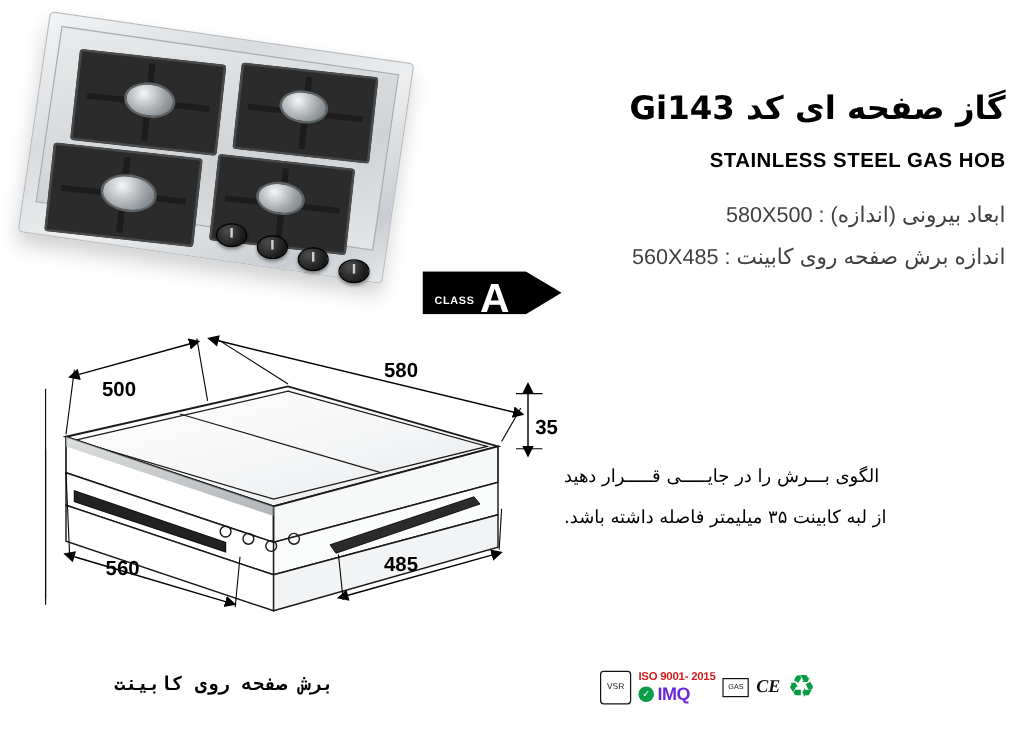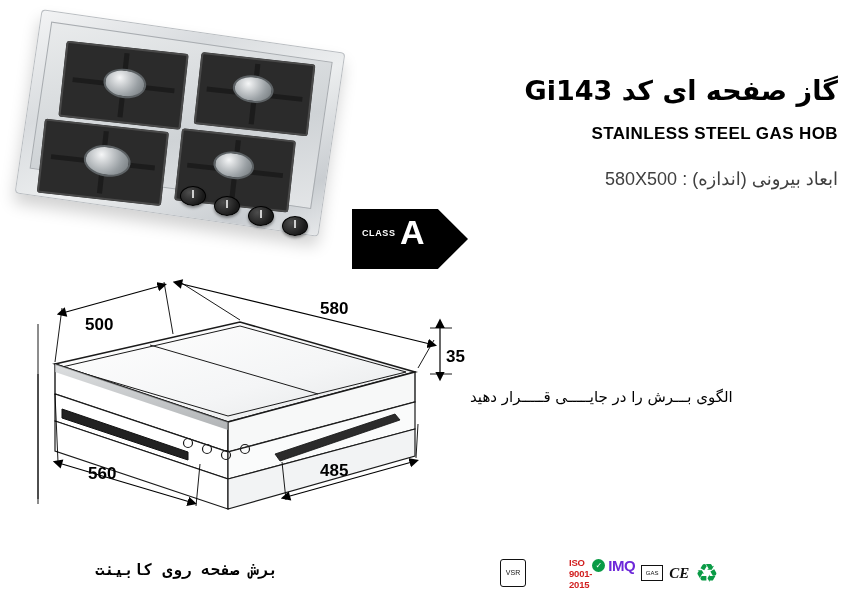--- a/index.html
+++ b/index.html
@@ -85,22 +85,22 @@
     background:#cfcfcf; transform:translateX(-50%);
   }
   .knob.k1 { left: 172px; top: 176px; }
   .knob.k2 { left: 206px; top: 186px; }
   .knob.k3 { left: 240px; top: 196px; }
   .knob.k4 { left: 274px; top: 206px; }
 
   
   #class-badge {
     position: absolute;
-    left: 352px; top: 209px;
-    width: 116px; height: 60px;
+    left: 352px; top: 226px;
+    width: 116px; height: 36px;
   }
   #class-badge .arrow {
     position: absolute; inset: 0;
     background: #000;
     clip-path: polygon(0 0, 74% 0, 100% 50%, 74% 100%, 0 100%);
   }
   #class-badge .class-word {
     position: absolute;
     left: 10px; top: 19px;
     color: #fff;
@@ -209,24 +209,23 @@
     color: #111;
     display: flex;
     flex-direction: column;
     justify-content: center;
     align-items: center;
     min-width: 26px;
     height: 28px;
   }
   .cert-imq {
     display: flex;
-    flex-direction: row;
+    flex-direction: column;
     justify-content: center;
     align-items: flex-start;
-    margin-left: 37px;
   }
   .cert-imq .iso {
     color: #d11f1f;
     font-weight: bold;
     font-size: 9.5px;
     font-family: "Liberation Sans", sans-serif;
     letter-spacing: -.2px;
   }
   .cert-imq .imq-row { display: flex; align-items: center; gap: 3px; }
   .cert-imq .imq {
@@ -289,24 +288,26 @@
 <div id="class-badge">
   <div class="arrow"></div>
   <div class="class-word">CLASS</div>
   <div class="class-letter">A</div>
 </div>
 
 <div id="spec-panel">
   <h1 class="title">گاز صفحه ای کد Gi143</h1>
   <div class="subtitle">STAINLESS STEEL GAS HOB</div>
   <p class="spec-line">ابعاد بیرونی (اندازه) :  580X500</p>
+  <p class="spec-line">اندازه برش صفحه روی کابینت :  560X485</p>
 </div>
 
 <div id="install-note">
   <p>الگوی بـــرش را در جایـــــی قـــــرار دهید</p>
+  <p>از لبه کابینت ۳۵ میلیمتر فاصله داشته باشد.</p>
 </div>
 
 <svg id="tech-drawing" viewBox="0 0 470 300">
   <defs>
     <marker id="arrL" markerWidth="10" markerHeight="10" refX="8" refY="4" orient="auto">
       <path d="M8,0 L0,4 L8,8 z" fill="#000"></path>
     </marker>
     <marker id="arrR" markerWidth="10" markerHeight="10" refX="2" refY="4" orient="auto">
       <path d="M0,0 L8,4 L0,8 z" fill="#000"></path>
     </marker>

